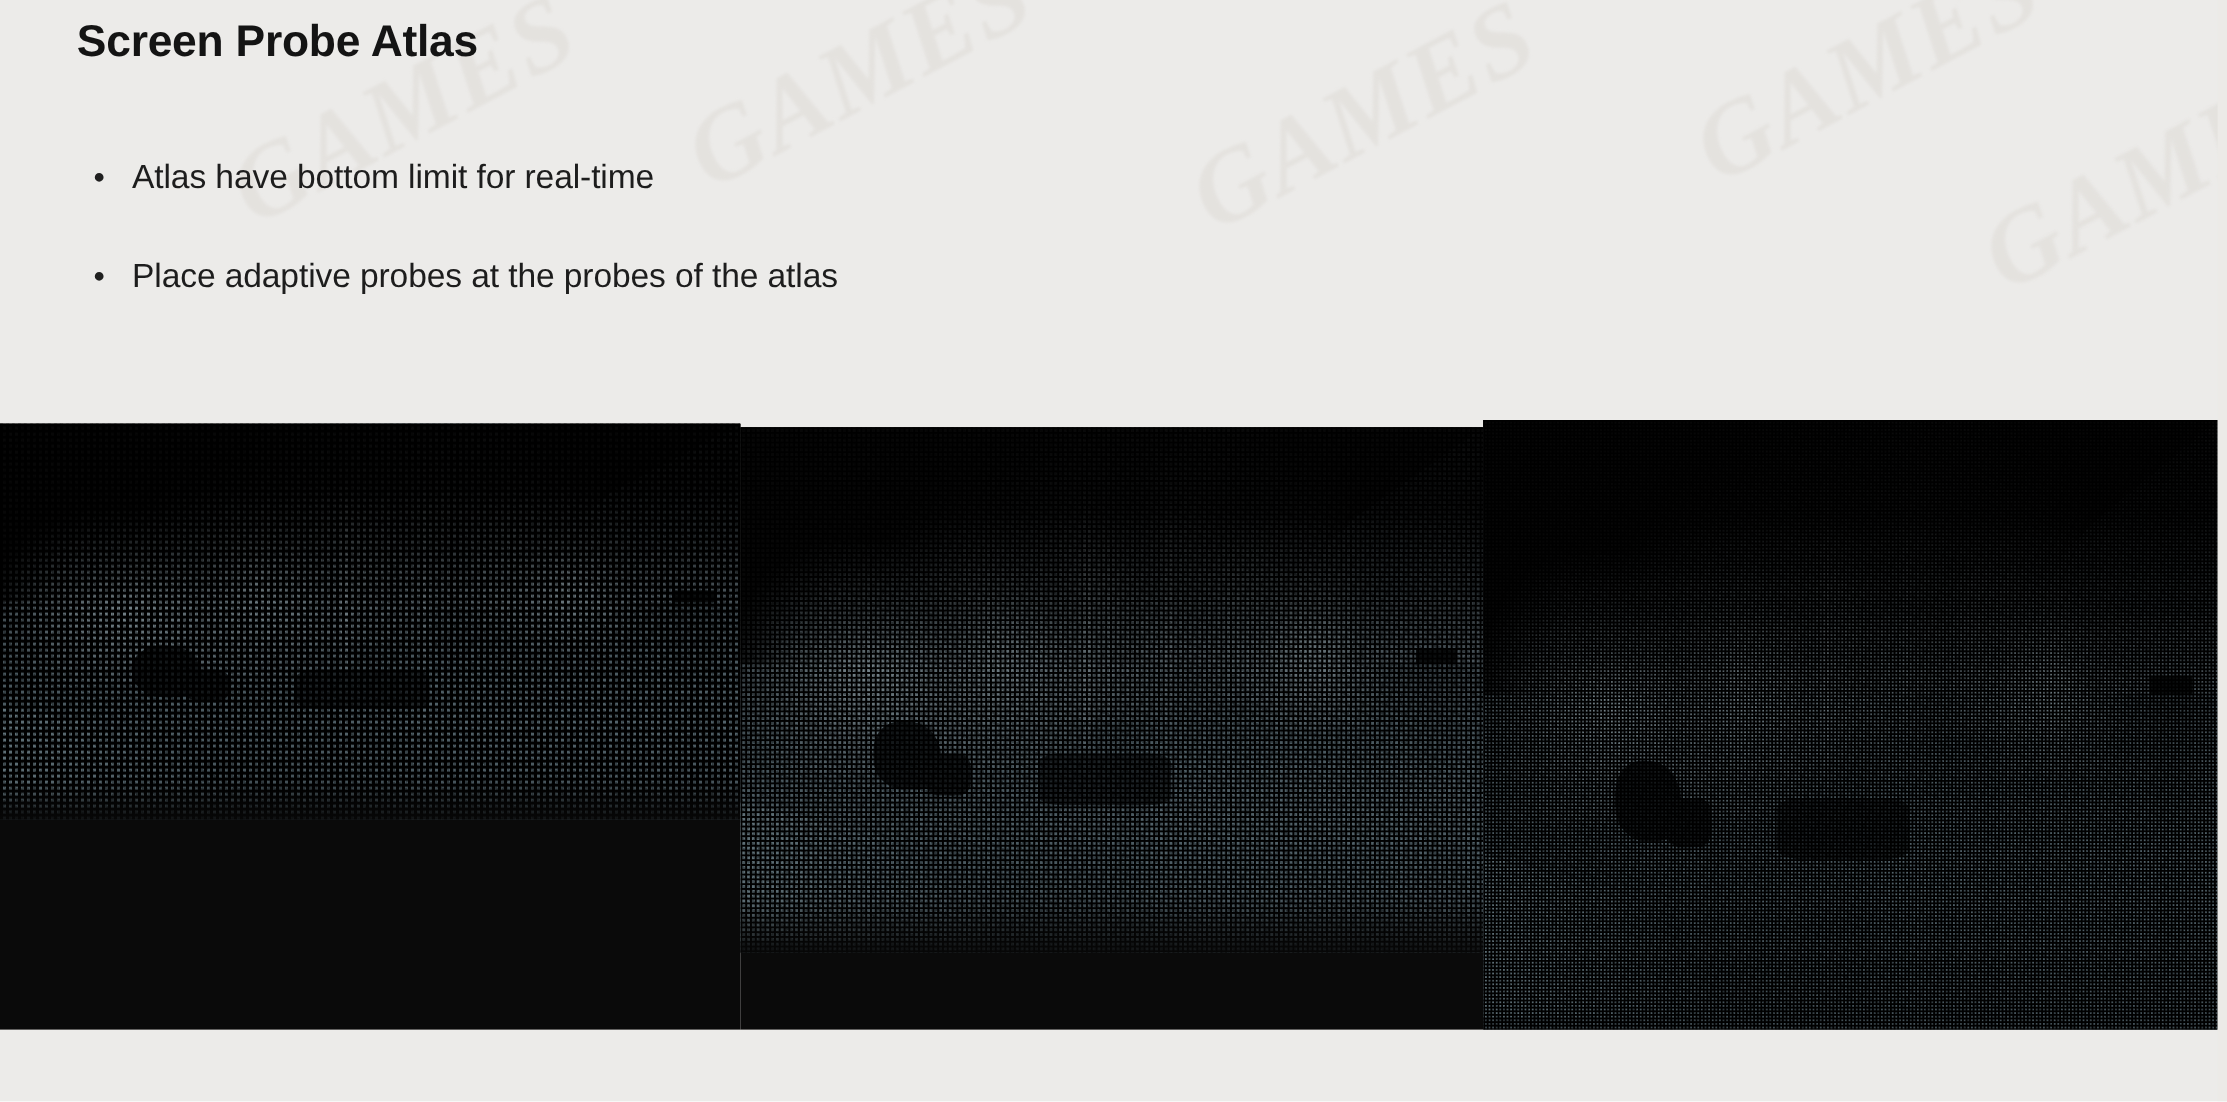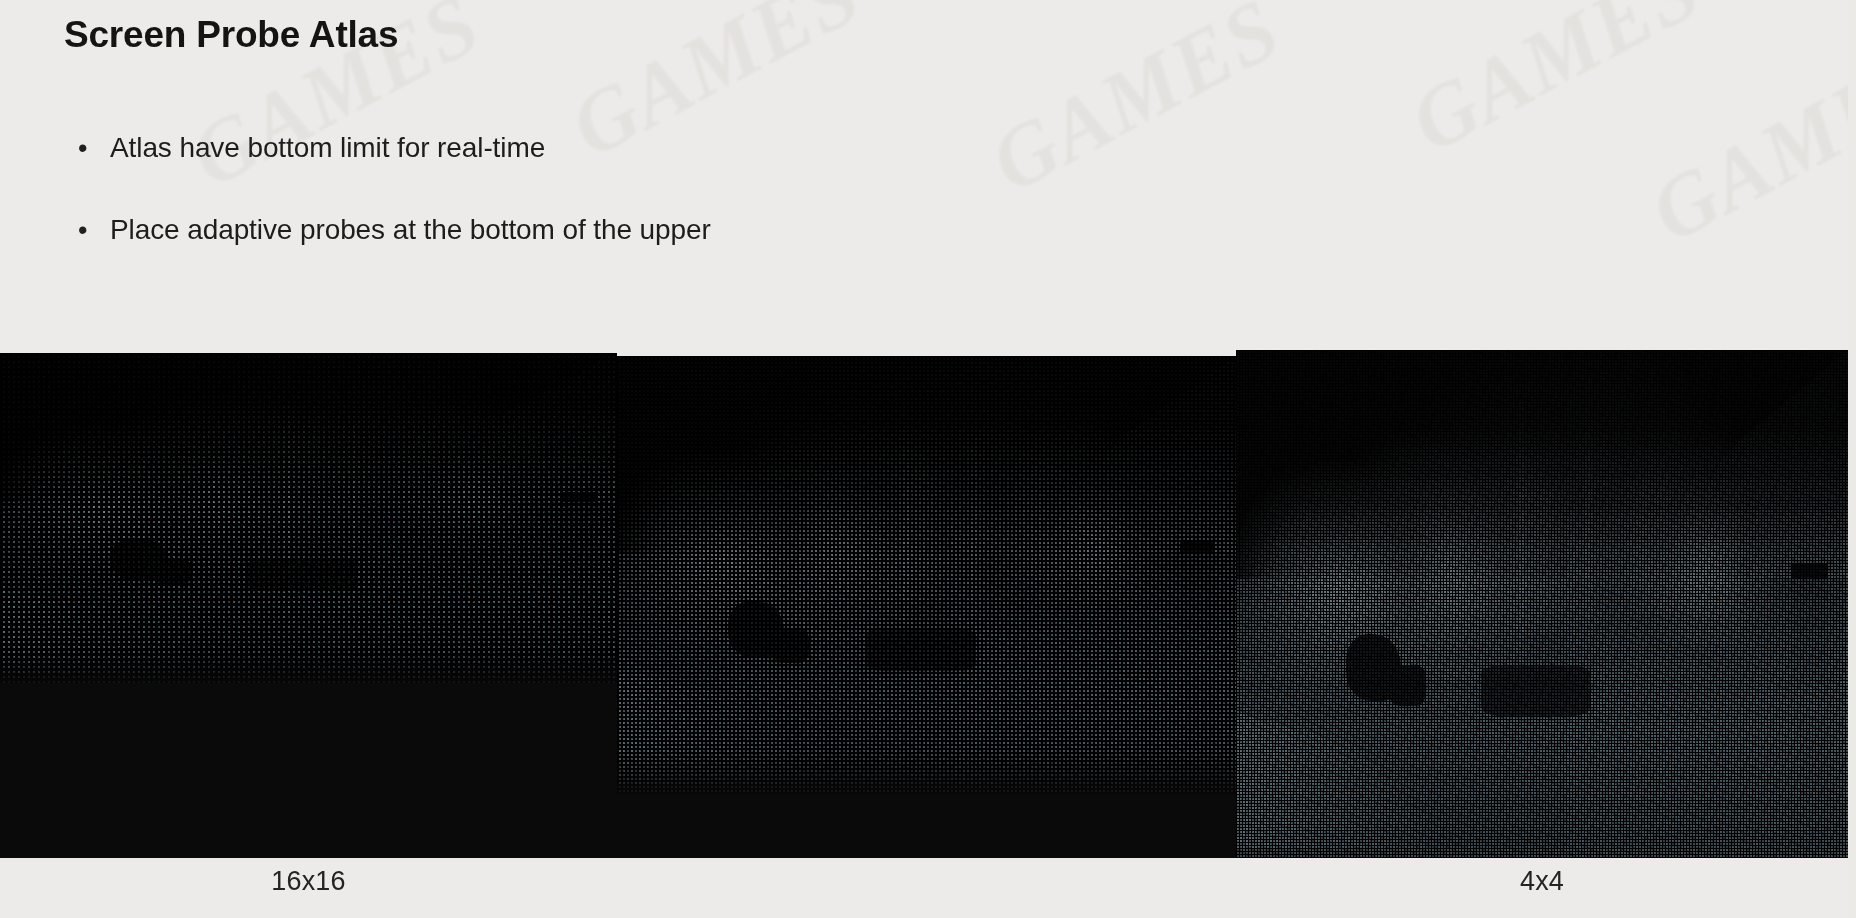--- a/index.html
+++ b/index.html
@@ -301,21 +301,21 @@
   </div>
 
   <div id="title">Screen Probe Atlas</div>
 
   <div class="bullet-row b0">
     <span class="bullet-dot">•</span>
     <span class="bullet-text">Atlas have bottom limit for real-time</span>
   </div>
   <div class="bullet-row b1">
     <span class="bullet-dot">•</span>
-    <span class="bullet-text">Place adaptive probes at the bottom of the upper</span>
+    <span class="bullet-text">Place adaptive probes at the probes of the atlas</span>
   </div>
 
   <div id="figure">
 
     <div class="panel p0">
       <div class="scene s0">
         <div class="layer sky"></div>
         <div class="roof-shape"></div>
         <div class="wall"></div>
         <div class="window win-a"></div>
@@ -392,19 +392,17 @@
         <div class="bush bush-c"></div>
         <div class="sky-fade"></div>
         <div class="speckle"></div>
         <div class="dots g4"></div>
       </div>
     </div>
 
   </div>
 
   <div id="captions">
-    <div class="caption k0">16x16</div>
-    <div class="caption k2">4x4</div>
   </div>
 
   <div id="right-strip"></div>
 
 </div>
 
 </body></html>

